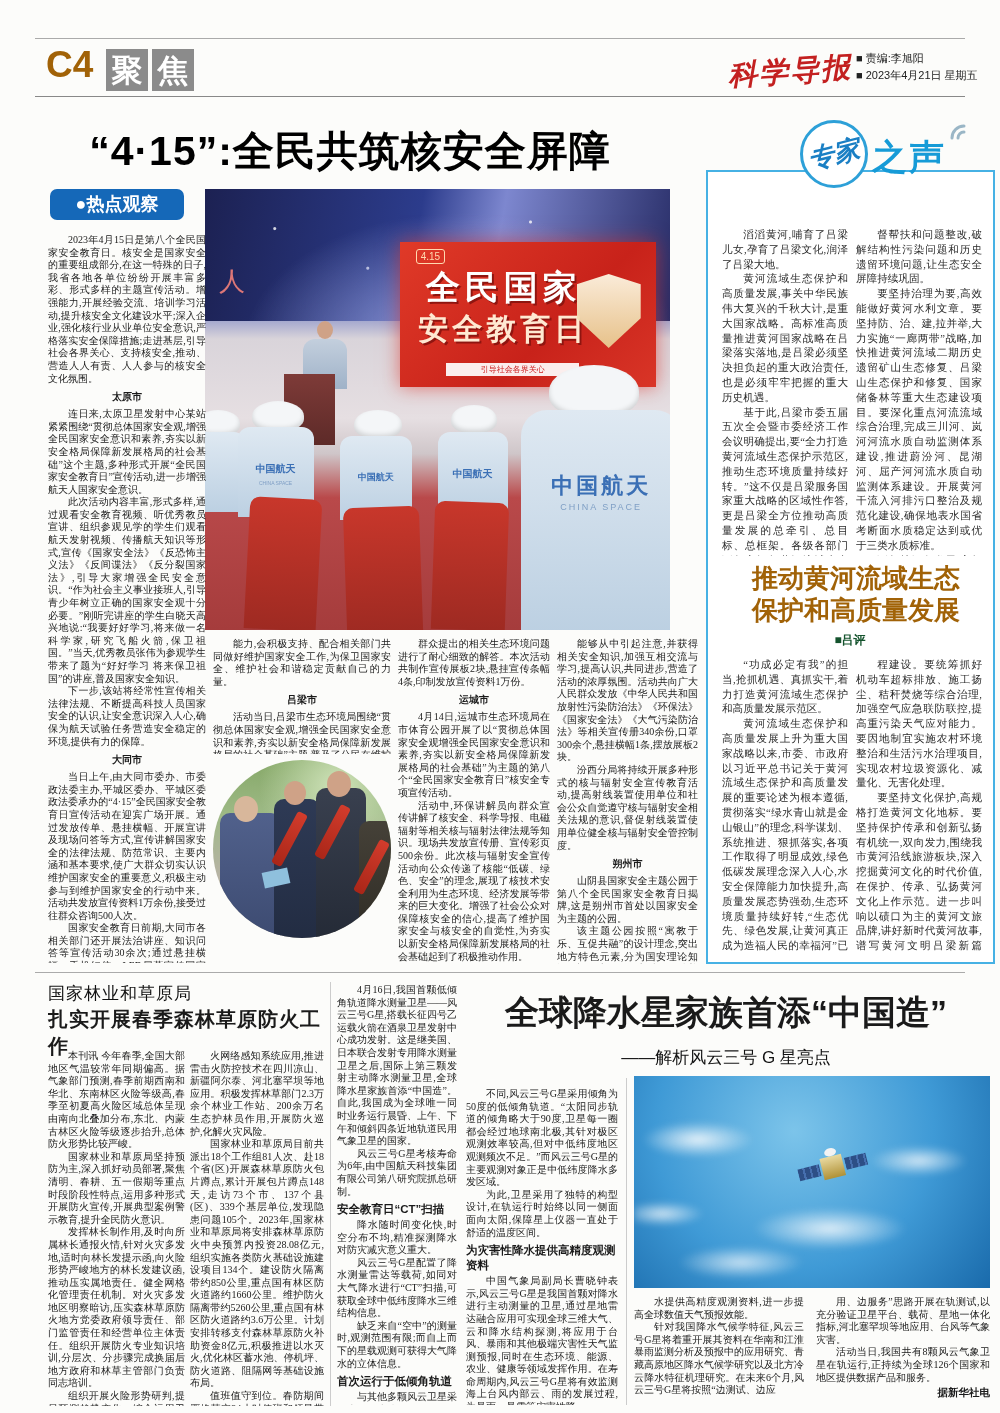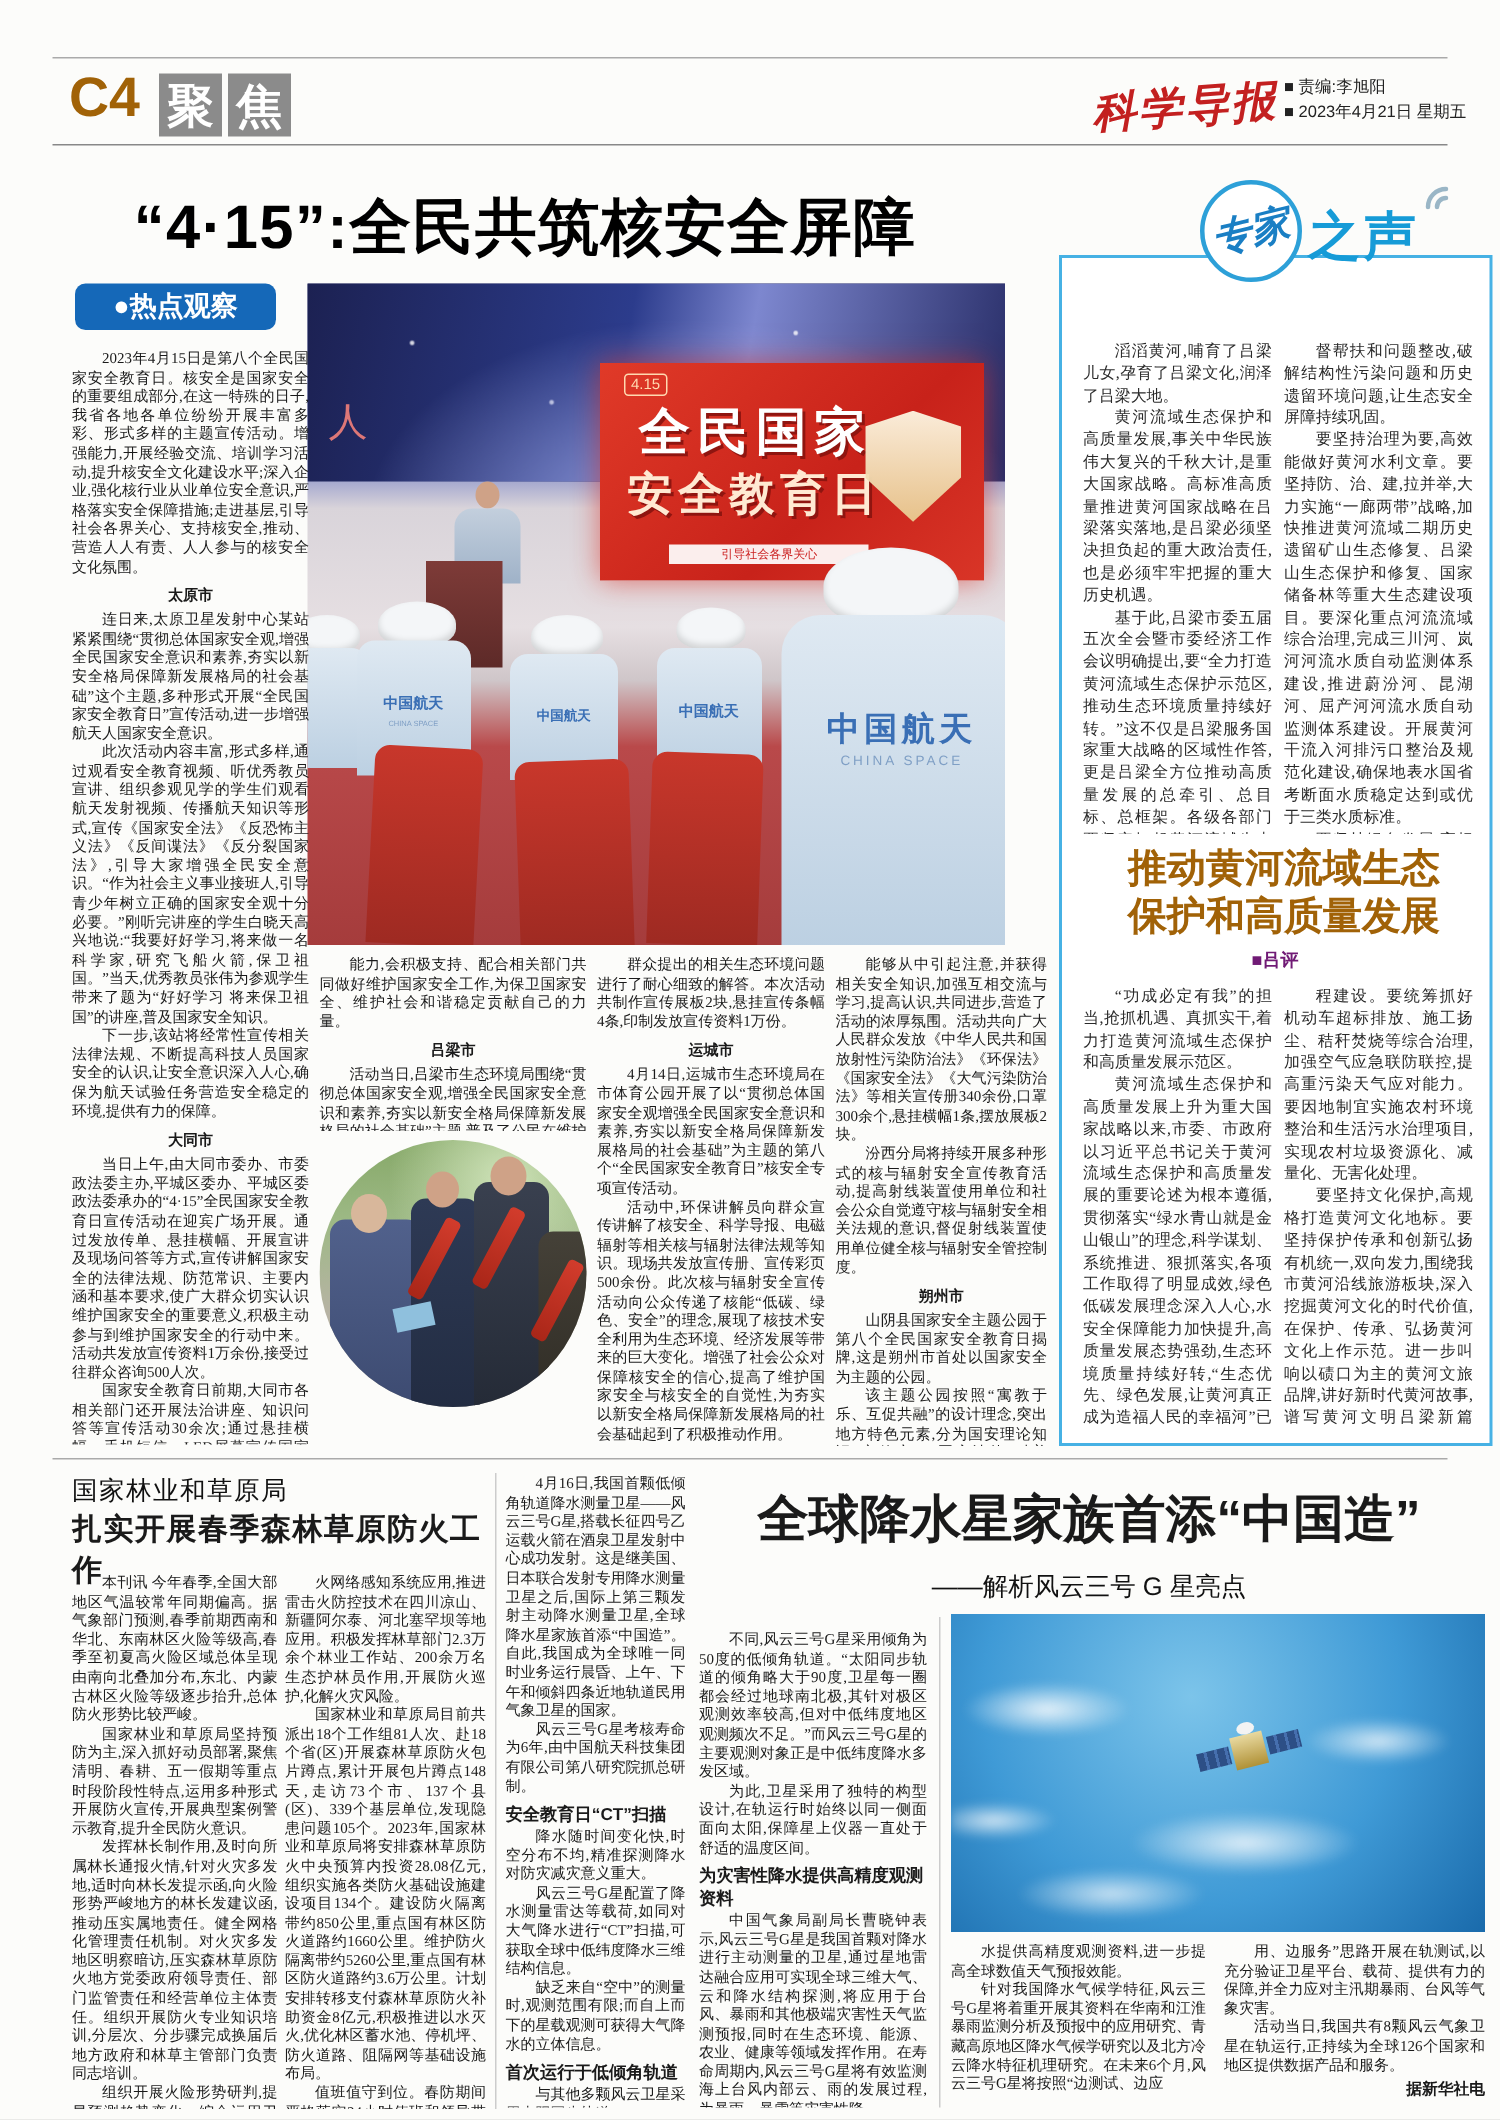--- a/index.html
+++ b/index.html
@@ -30,21 +30,21 @@
                 font-size:10px;margin:5px 0 4px;text-indent:0;}
   .col .boldhead{font-family:"Liberation Sans",sans-serif;font-weight:bold;font-size:11.5px;
                  margin:4px 0 2px;text-indent:0;text-align:left;}
   .col .sign{text-align:right;font-weight:bold;font-size:10.5px;margin:2px 0 0;font-family:"Liberation Sans",sans-serif;}
 
   
   .sbox{border:2px solid #46b1e4;background:#fff;}
   .sidebar-col p.para{font-size:10.6px;line-height:14.8px;color:#2a2a2a;}
   .s-head{font-family:"Liberation Sans",sans-serif;font-weight:bold;font-size:26px;line-height:32px;
           text-align:right;color:#a16207;}
-  .s-byline{font-family:"Liberation Sans",sans-serif;font-size:12px;font-weight:bold;text-align:center;color:#701a75;}
+  .s-byline{font-family:"Liberation Sans",sans-serif;font-size:12px;font-weight:bold;text-align:center;color:#14532d;}
   .logo-circle{width:62px;height:62px;border:3px solid #2da0d8;border-radius:50%;background:#fff;
                display:flex;align-items:center;justify-content:center;}
   .logo-zj{font-family:"DejaVu Serif",serif;font-style:italic;font-weight:bold;font-size:26px;
            color:#1a7fc4;transform:rotate(-14deg);}
   .logo-zs{font-family:"Liberation Sans",sans-serif;font-weight:bold;font-size:35px;color:#169bd7;letter-spacing:2px;}
 
   .kicker{font-family:"Liberation Sans",sans-serif;font-size:17px;color:#111;letter-spacing:1px;}
   .subhead2{font-family:"Liberation Sans",sans-serif;font-weight:bold;font-size:20px;letter-spacing:1px;}
   .sat-head{font-family:"Liberation Sans",sans-serif;font-weight:bold;font-size:34px;text-align:center;white-space:nowrap;}
   .sat-sub{font-family:"Liberation Sans",sans-serif;font-size:17px;text-align:center;color:#111;}
@@ -276,18 +276,18 @@
       <div class="bus"></div>
       <div class="panel" style="left:48px;"></div>
       <div class="dish"></div>
     </div>
   </div>
   <div class="abs col" style="left:634px;top:1296px;width:170px;height:110px;">
       <p class="para">水提供高精度观测资料,进一步提高全球数值天气预报效能。</p>
       <p class="para">针对我国降水气候学特征,风云三号G星将着重开展其资料在华南和江淮暴雨监测分析及预报中的应用研究、青藏高原地区降水气候学研究以及北方冷云降水特征机理研究。在未来6个月,风云三号G星将按照“边测试、边应</p>
     </div>
   <div class="abs col" style="left:816px;top:1296px;width:174px;height:110px;">
-      <p class="para">用、边服务”思路开展在轨测试,以充分验证卫星平台、载荷、提供有力的保障,并全力应对主汛期暴雨、台风等气象灾害。</p>
+      <p class="para">用、边服务”思路开展在轨测试,以充分验证卫星平台、载荷、星地一体化指标,河北塞罕坝等地应用、台风等气象灾害。</p>
       <p class="para">活动当日,我国共有8颗风云气象卫星在轨运行,正持续为全球126个国家和地区提供数据产品和服务。</p>
       <div class="sign">据新华社电</div>
     </div>
 
 </div>
 
 </body></html>

